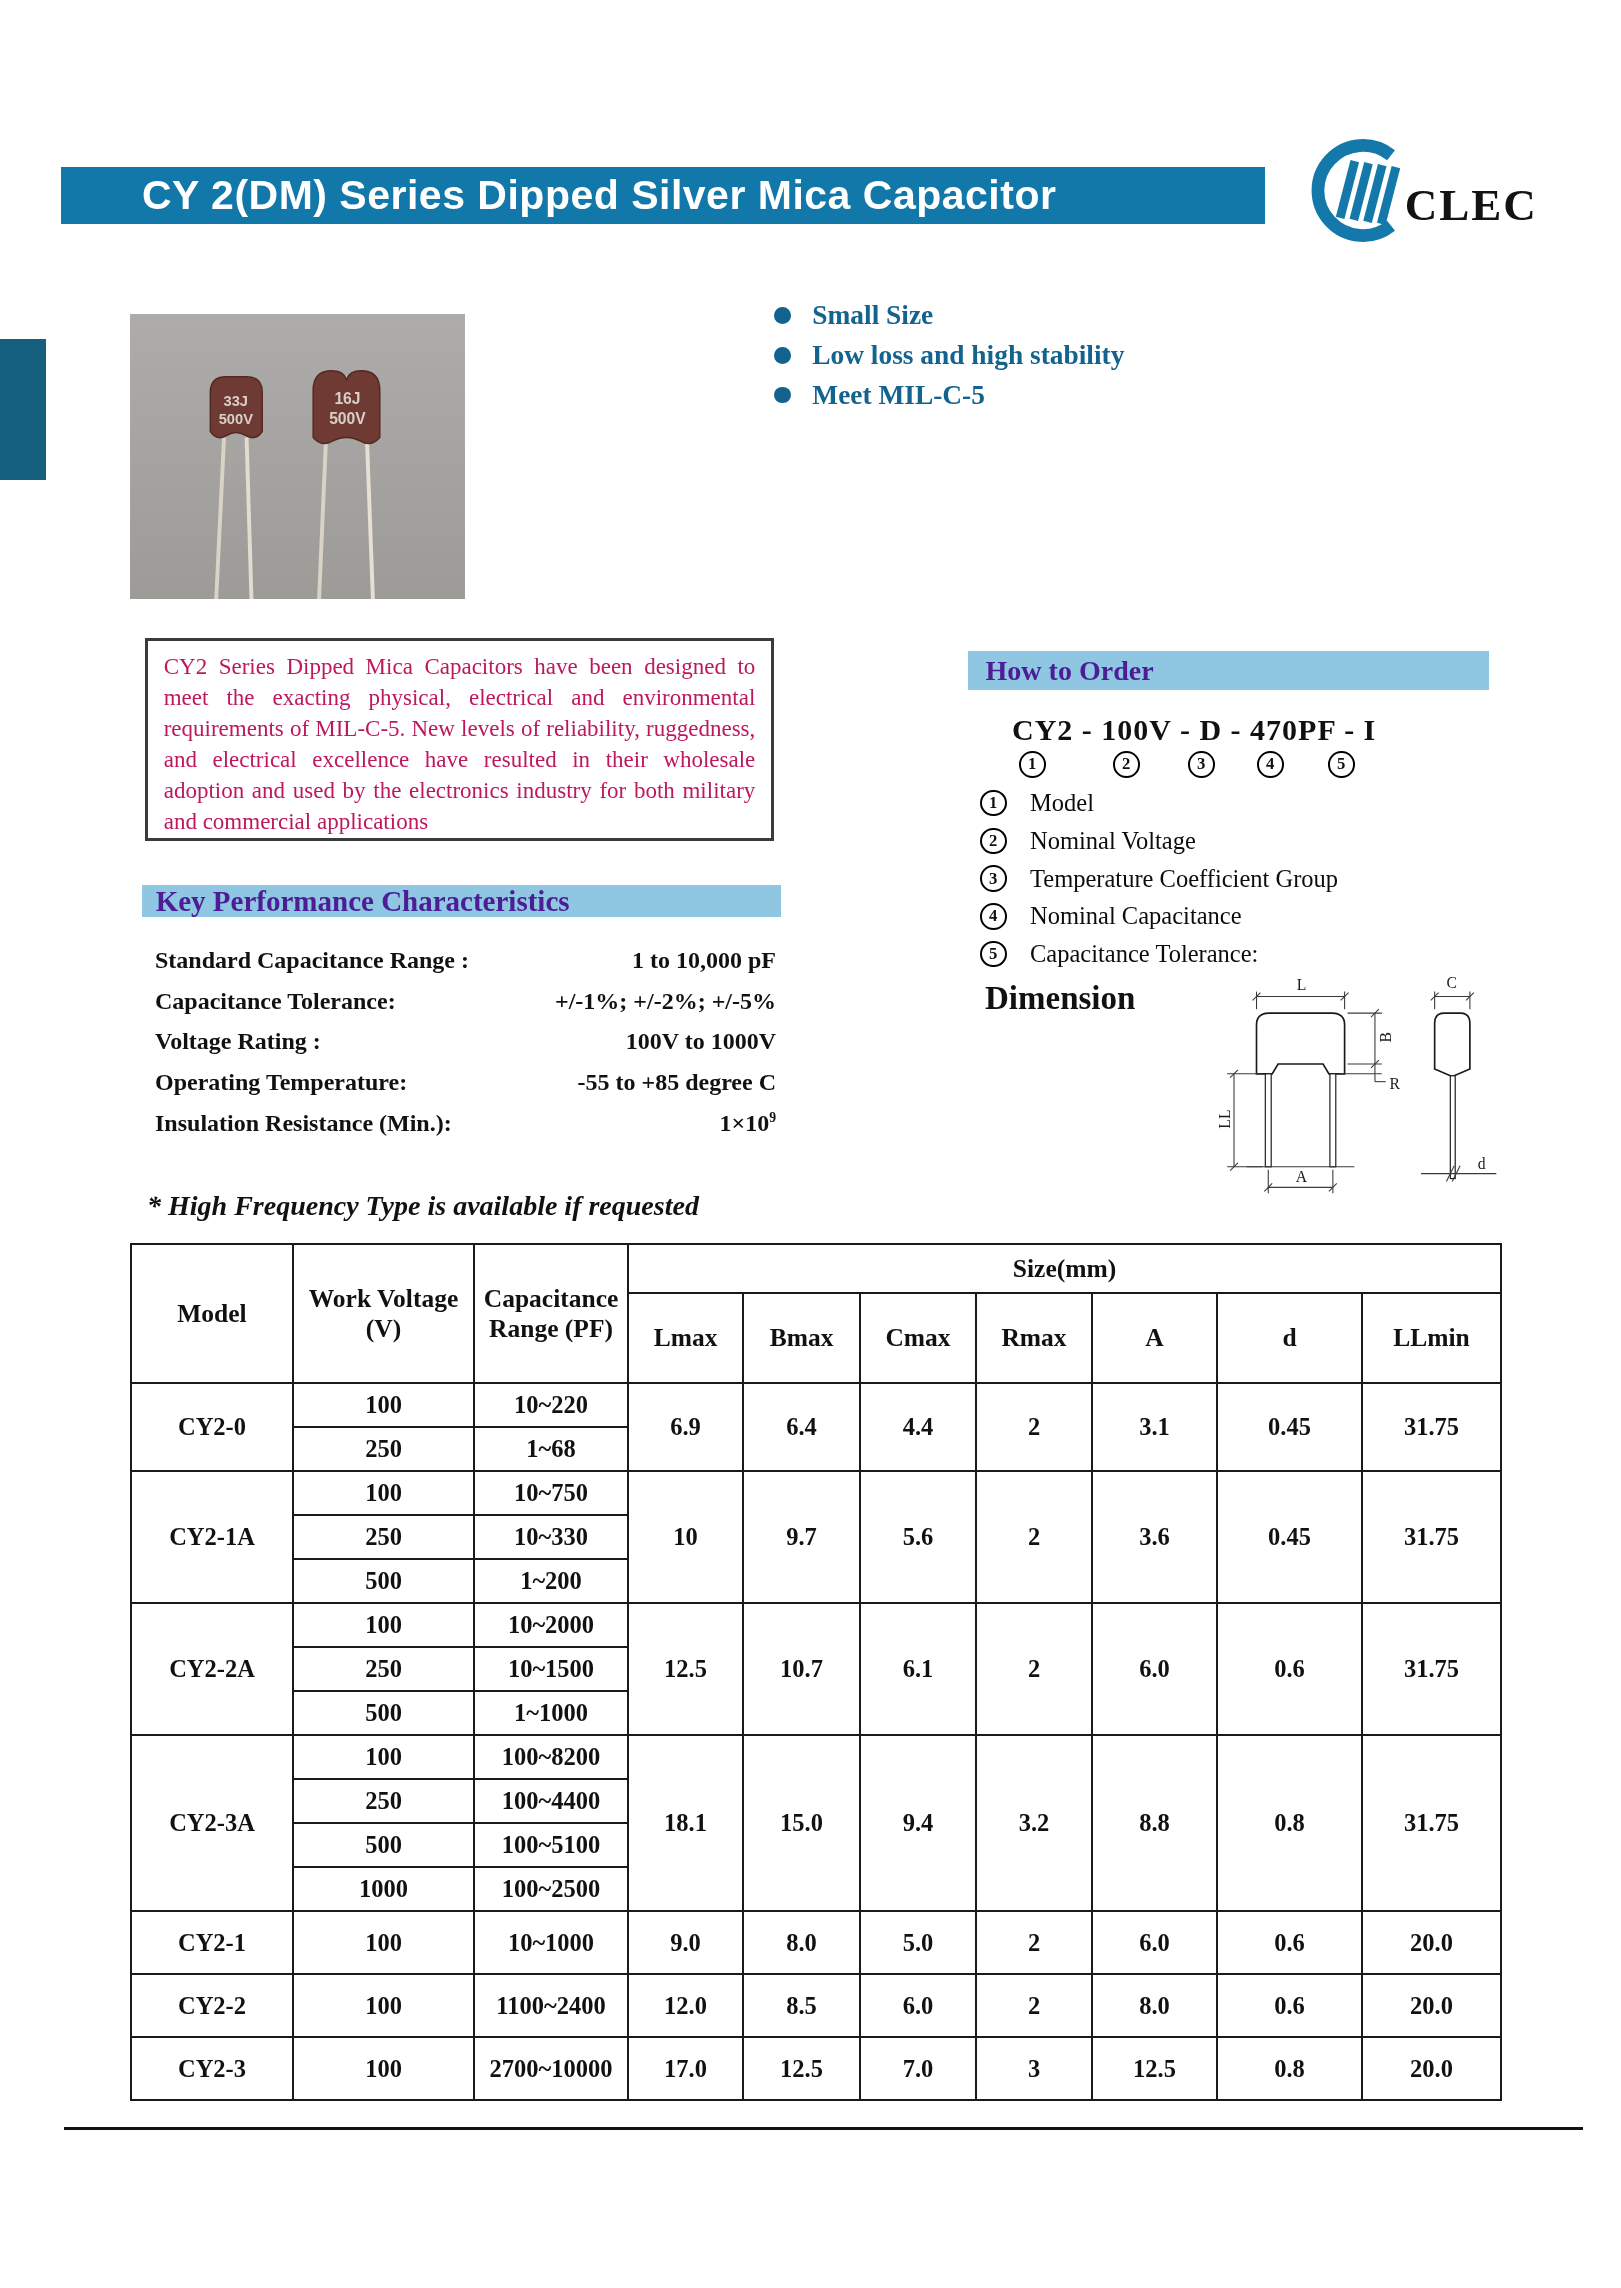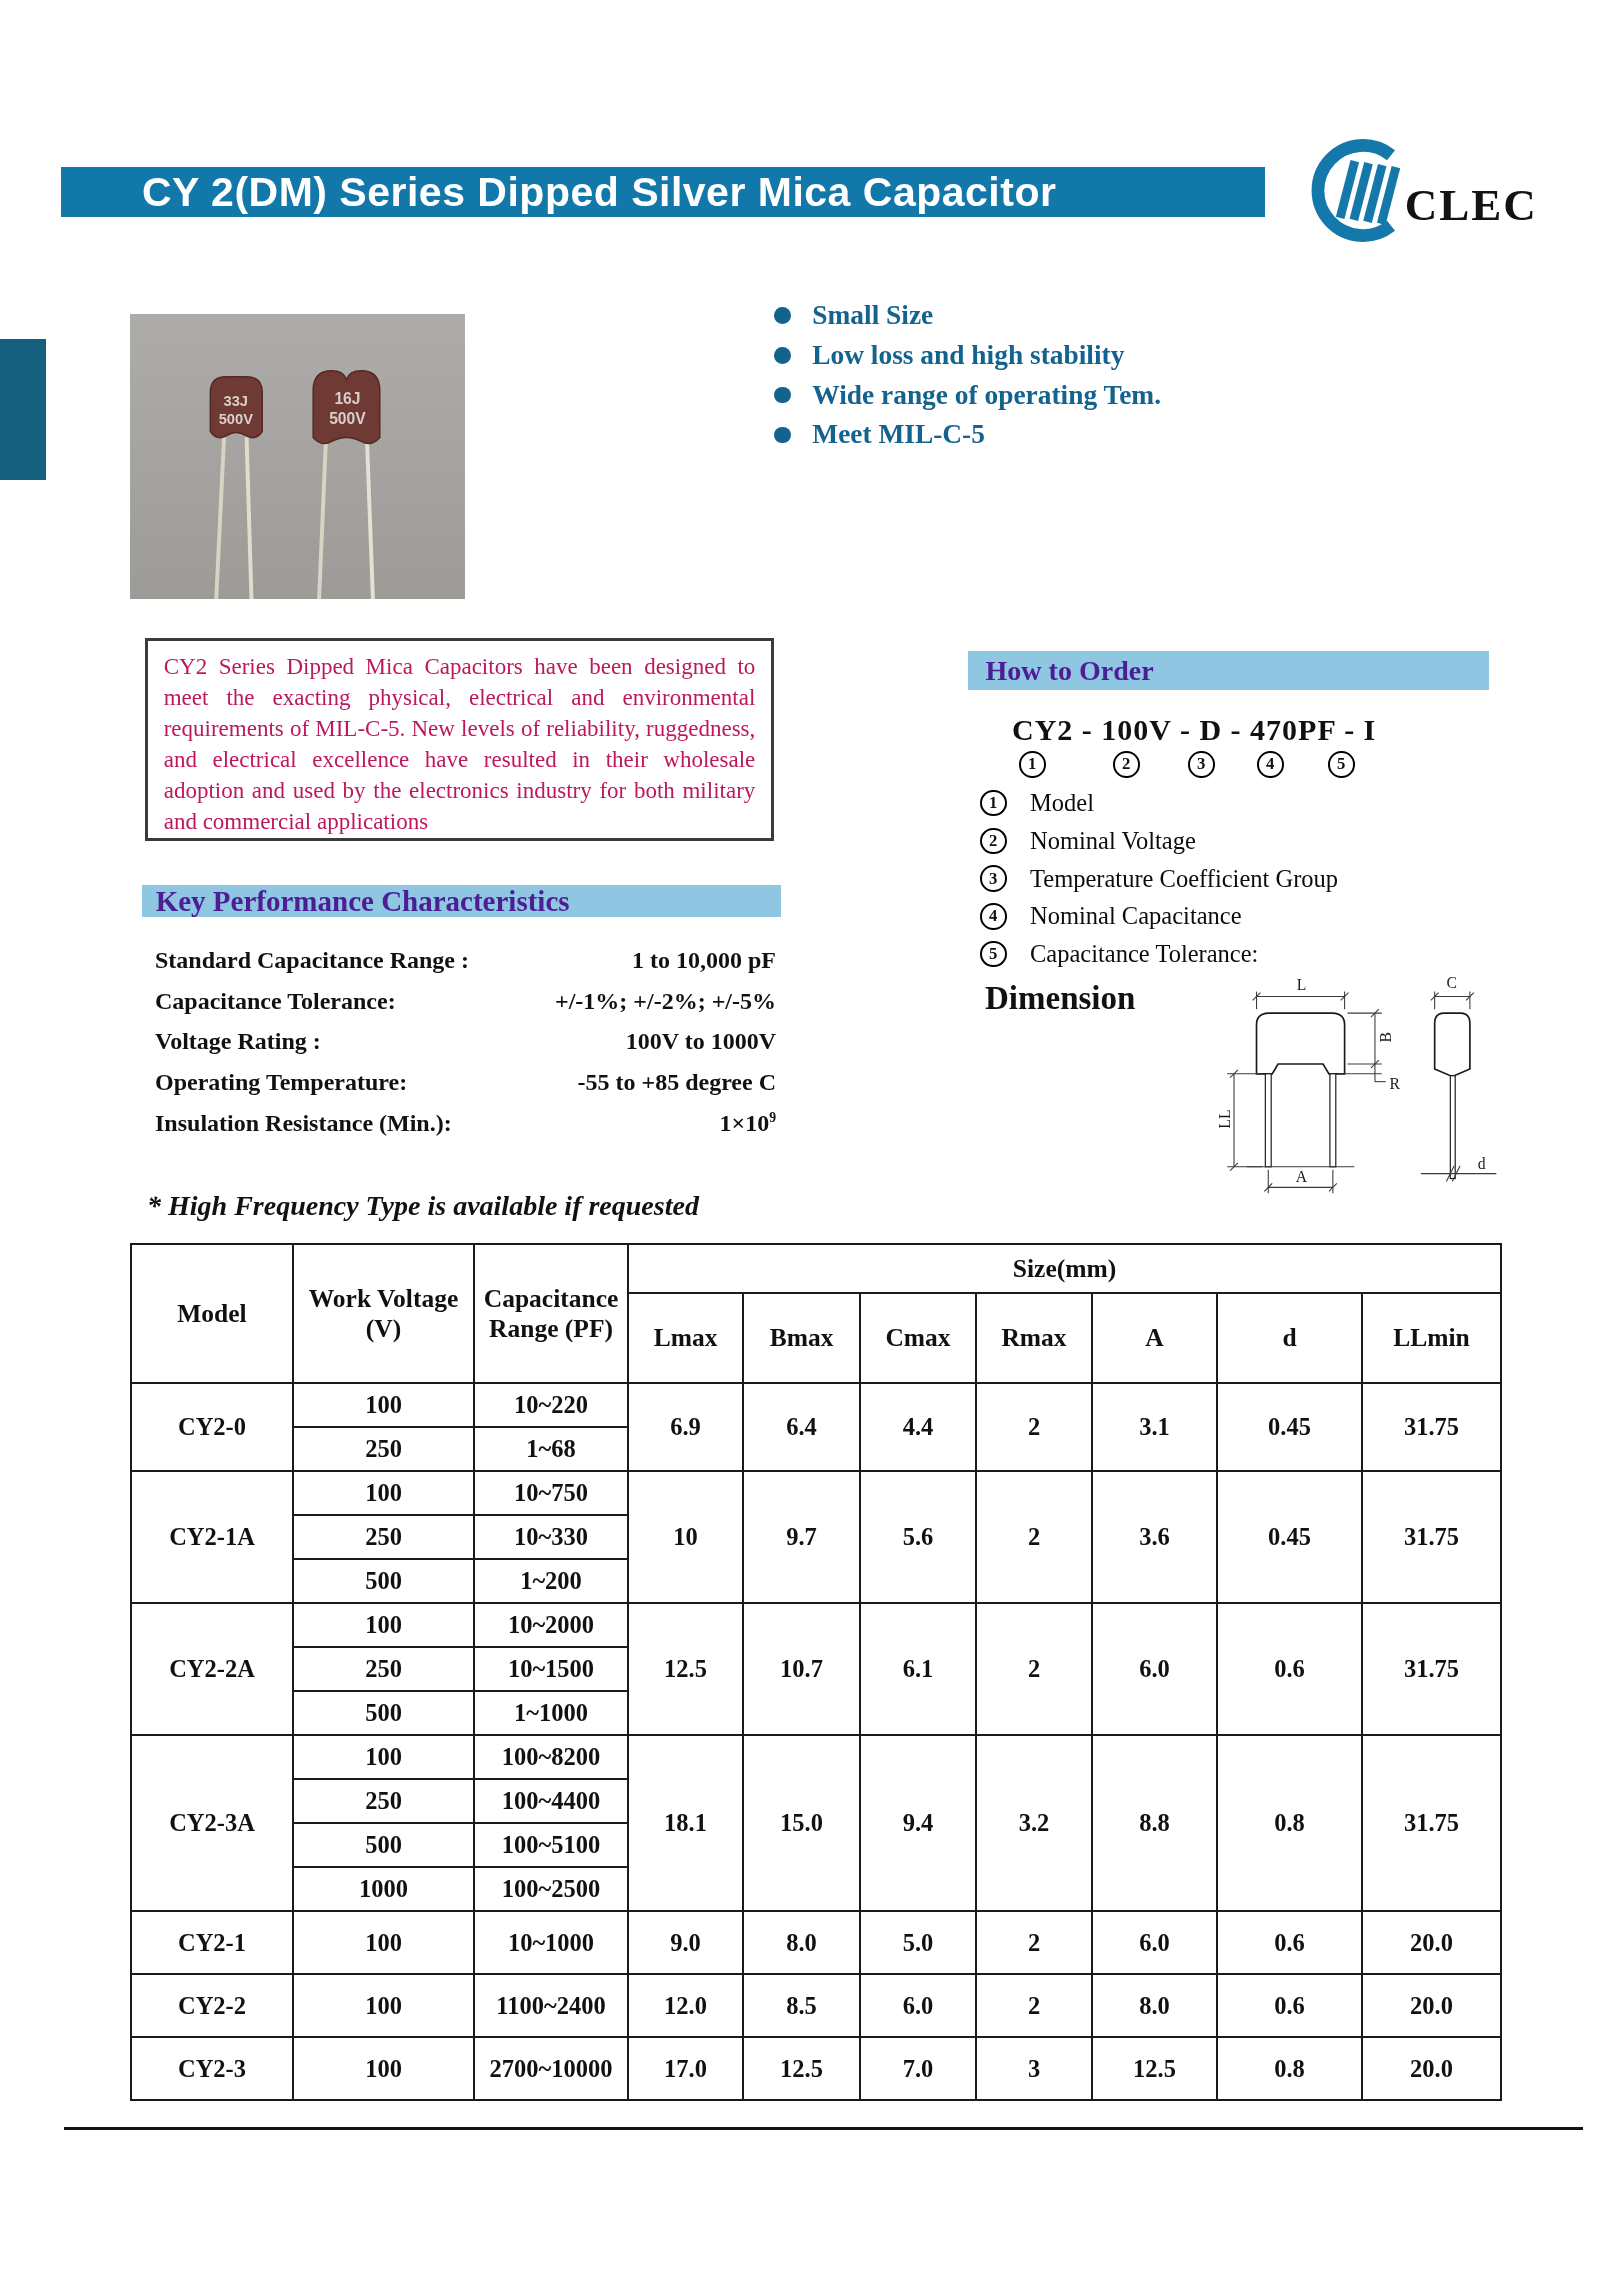--- a/index.html
+++ b/index.html
@@ -1,20 +1,20 @@
 <!DOCTYPE html>
 <html><head>
 <meta charset="utf-8">
 <style>
   html,body{margin:0;padding:0;background:#e8e8e8;}
   .page{position:relative;width:1621px;height:2289px;background:#ffffff;overflow:hidden;
         font-family:"Liberation Serif","DejaVu Serif",serif;color:#111;}
 
   
-  .titlebar{position:absolute;left:61px;top:167px;width:1204px;height:50px;background:#1278aa;
+  .titlebar{position:absolute;left:61px;top:167px;width:1204px;height:57px;background:#1278aa;
             display:flex;align-items:center;}
   .titlebar .t{font-family:"Liberation Sans","DejaVu Sans",sans-serif;font-weight:bold;
                font-size:41px;color:#ffffff;padding-left:81px;letter-spacing:0.5px;white-space:nowrap;}
 
   
   .logo{position:absolute;left:1289px;top:122px;width:255px;height:142px;}
 
   
   .side-tab{position:absolute;left:0;top:339px;width:46px;height:141px;background:#15607f;}
 
@@ -132,24 +132,20 @@
 
   <div class="features">
     <ul>
       <li>
           <span class="dot"></span>
           <span class="ftxt">Small Size</span>
         </li>
       <li>
           <span class="dot"></span>
           <span class="ftxt">Low loss and high stability</span>
-        </li>
-      <li>
-          <span class="dot"></span>
-          <span class="ftxt">Wide range of operating Tem.</span>
         </li>
       <li>
           <span class="dot"></span>
           <span class="ftxt">Meet MIL-C-5</span>
         </li>
     </ul>
   </div>
 
   <div class="descbox">
     <div class="d">CY2 Series Dipped Mica Capacitors have been designed to meet the exacting physical, electrical and environmental requirements of MIL-C-5. New levels of reliability, ruggedness, and electrical excellence have resulted in their wholesale adoption and used by the electronics industry for both military and commercial applications</div>

